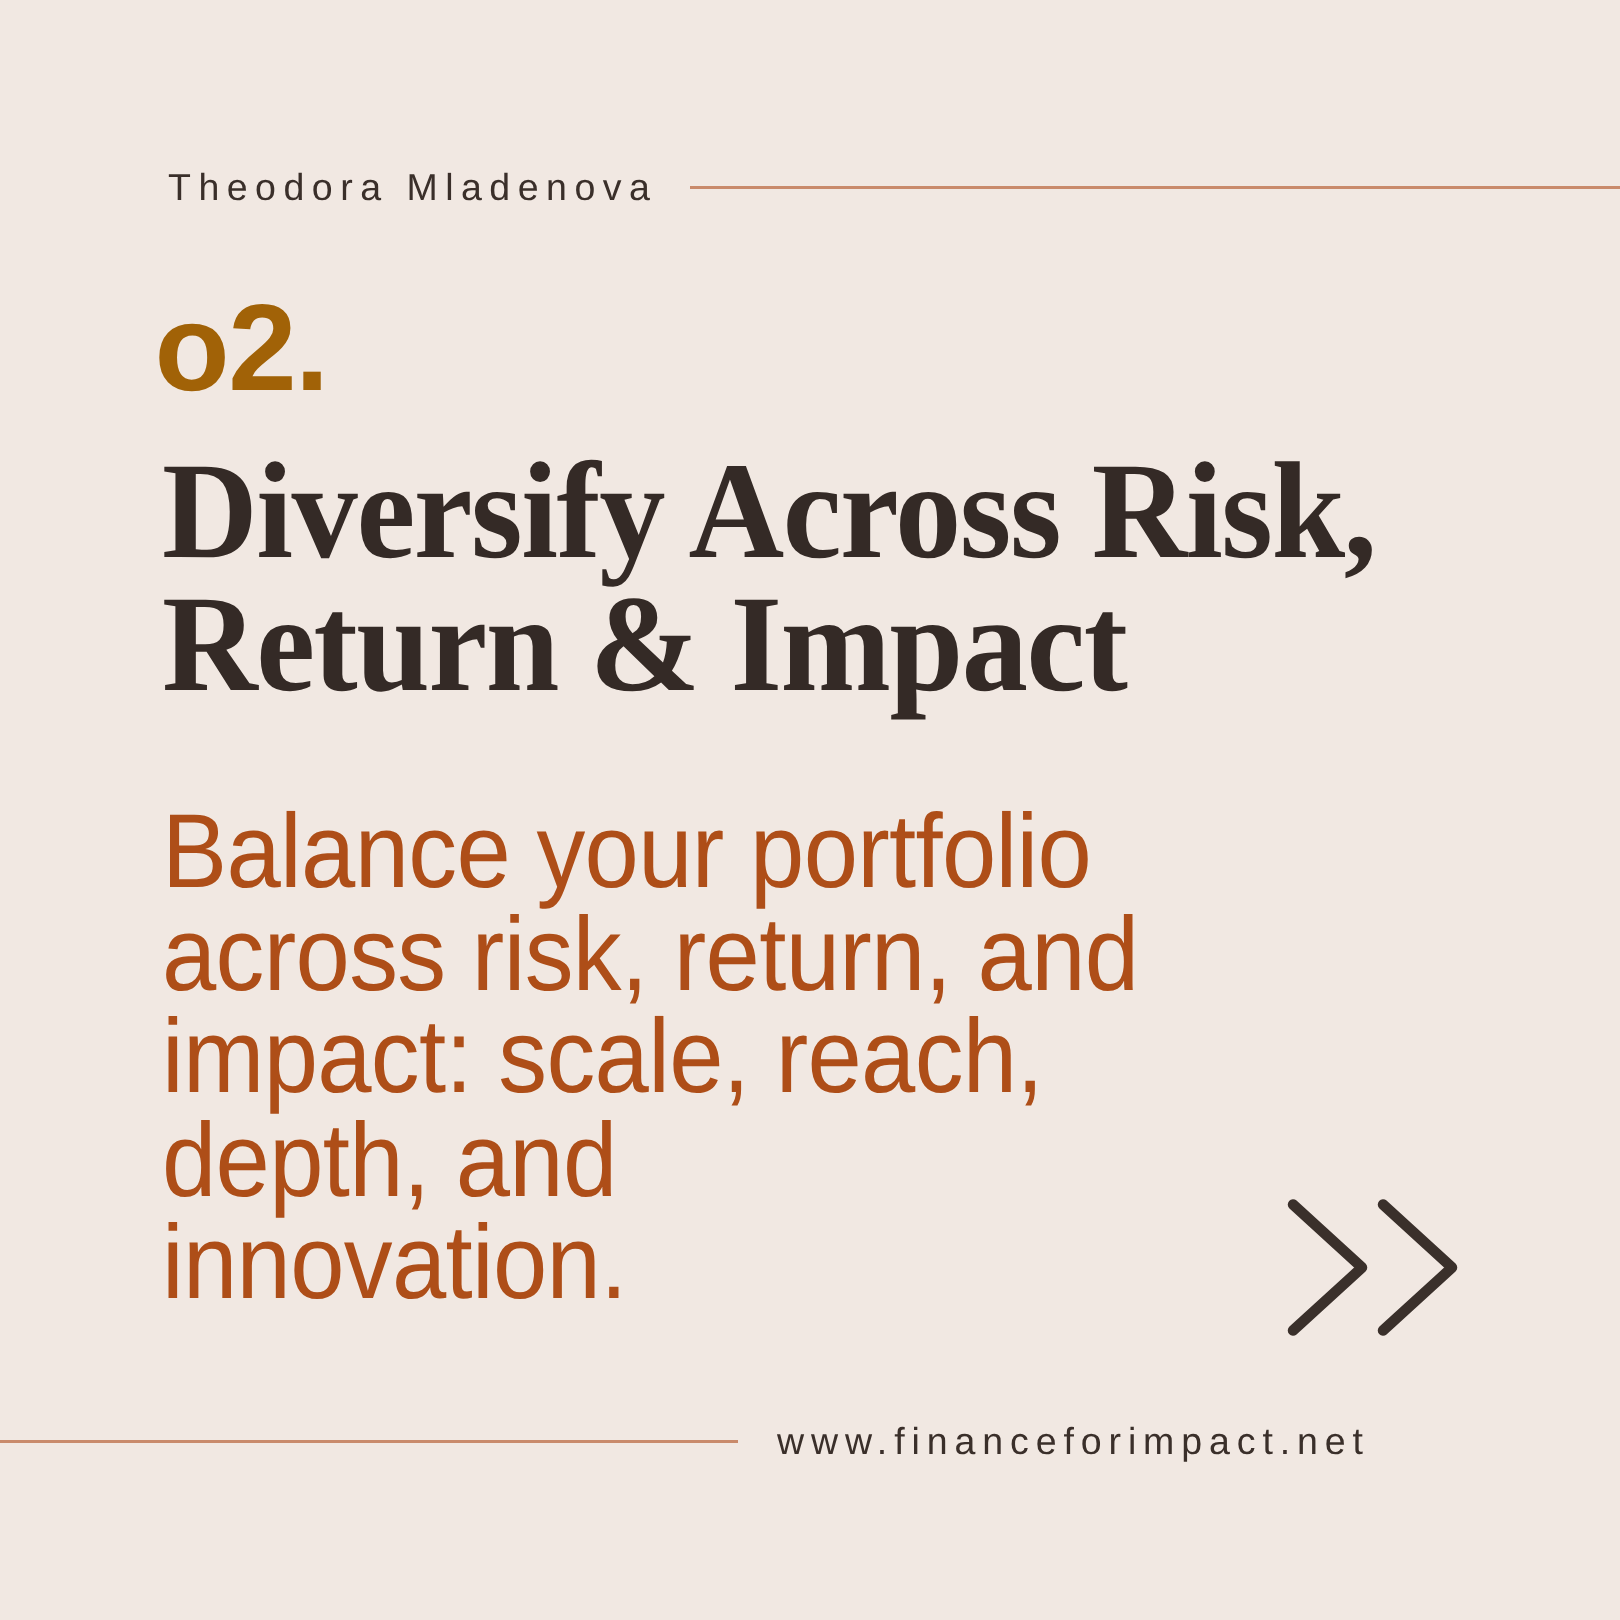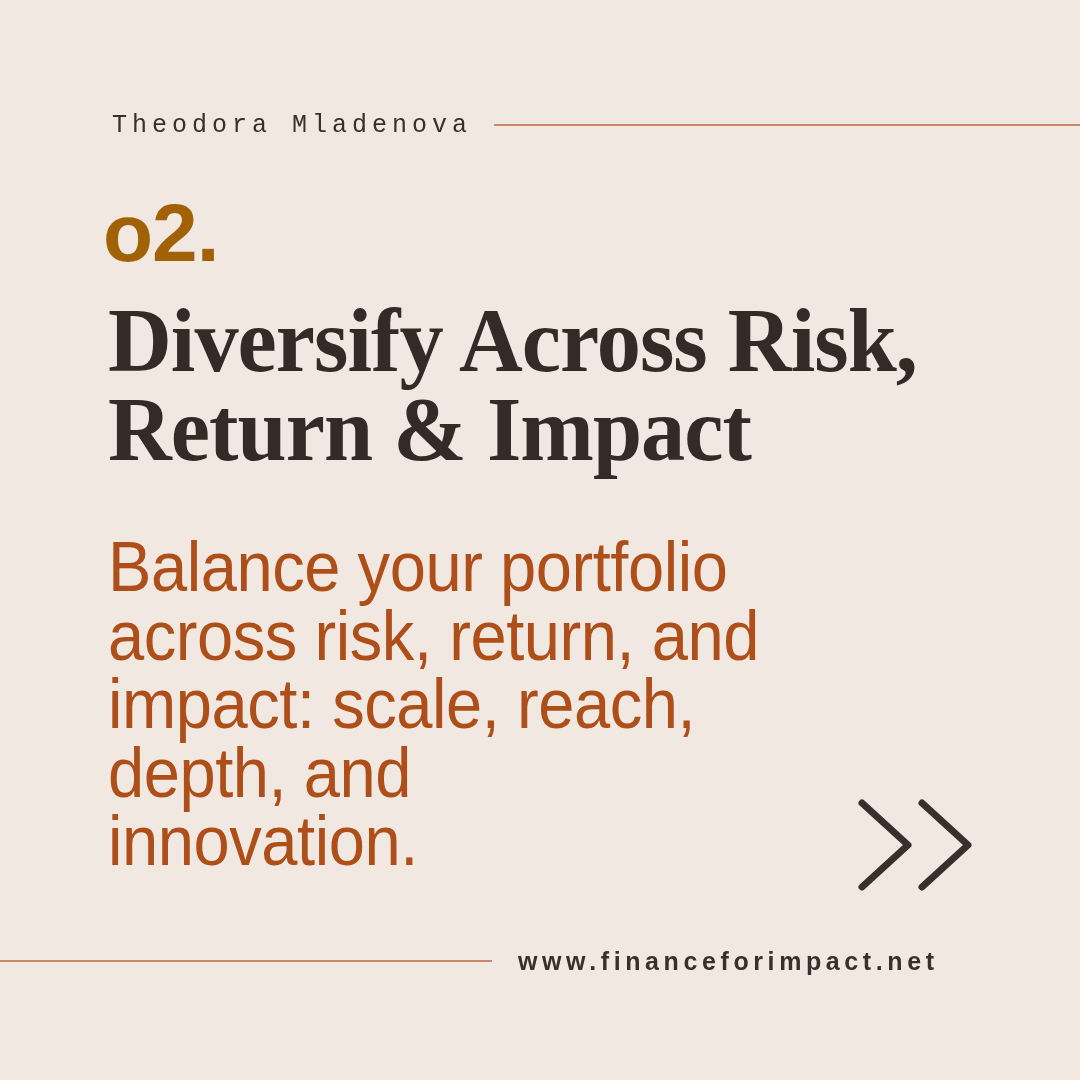--- a/index.html
+++ b/index.html
@@ -27,21 +27,21 @@
     position: absolute;
     left: 0;
     top: 104px;
     width: 1080px;
     height: 42px;
     display: flex;
     align-items: center;
   }
   .byline-name {
     margin-left: 112px;
-    font-family: Liberation Mono, monospace;
+    font-family: Liberation Sans, sans-serif;
     font-size: 25px;
     font-weight: 400;
     letter-spacing: 5.0px;
     color: #3A2F2A;
     white-space: nowrap;
     line-height: 1;
   }
   .byline-rule {
     flex: 1 1 auto;
     height: 0;
@@ -130,21 +130,21 @@
   .footer-rule {
     width: 492px;
     flex: 0 0 492px;
     height: 0;
     border-top: 2px solid #C98A6B;
   }
   .footer-url {
     margin-left: 26px;
     font-family: "Liberation Sans", sans-serif;
     font-size: 25px;
-    font-weight: 700;
+    font-weight: 400;
     letter-spacing: 4.6px;
     color: #3A2F2A;
     white-space: nowrap;
     line-height: 1;
   }
 </style>
 </head>
 <body>
 
 <div id="slide">

